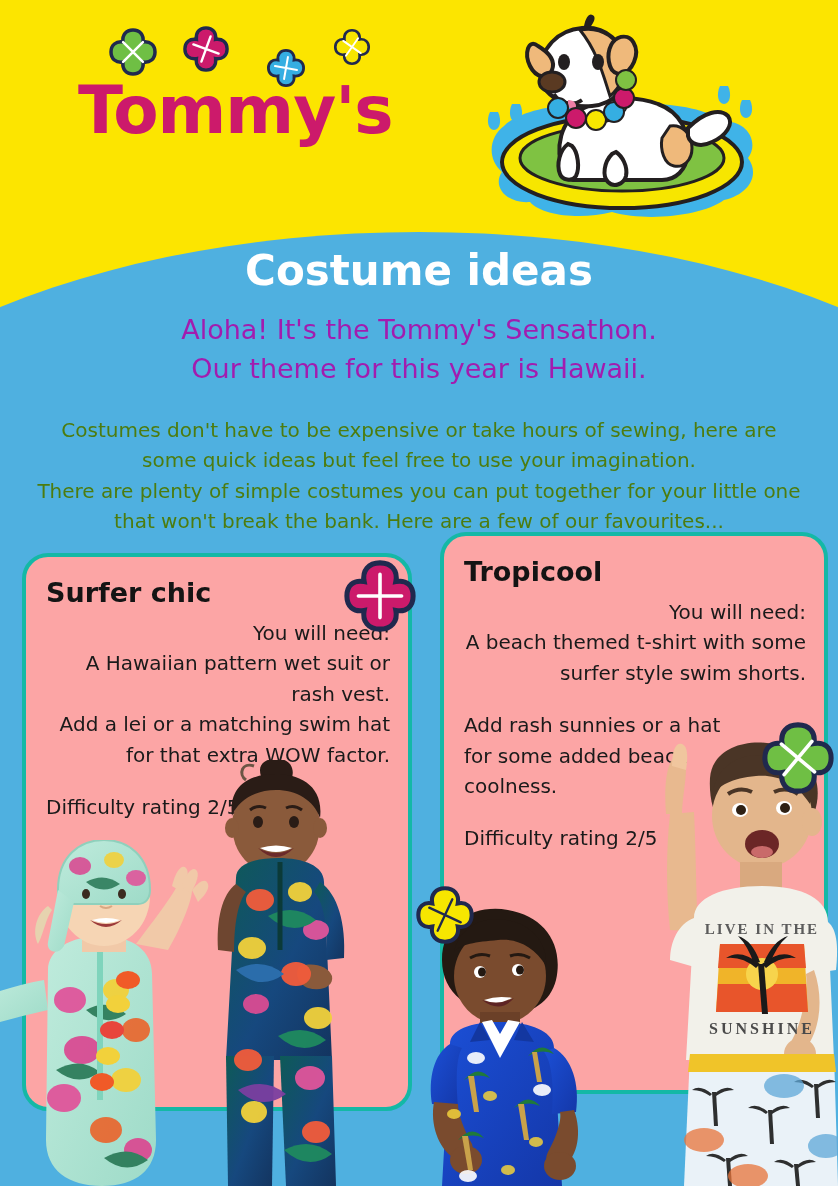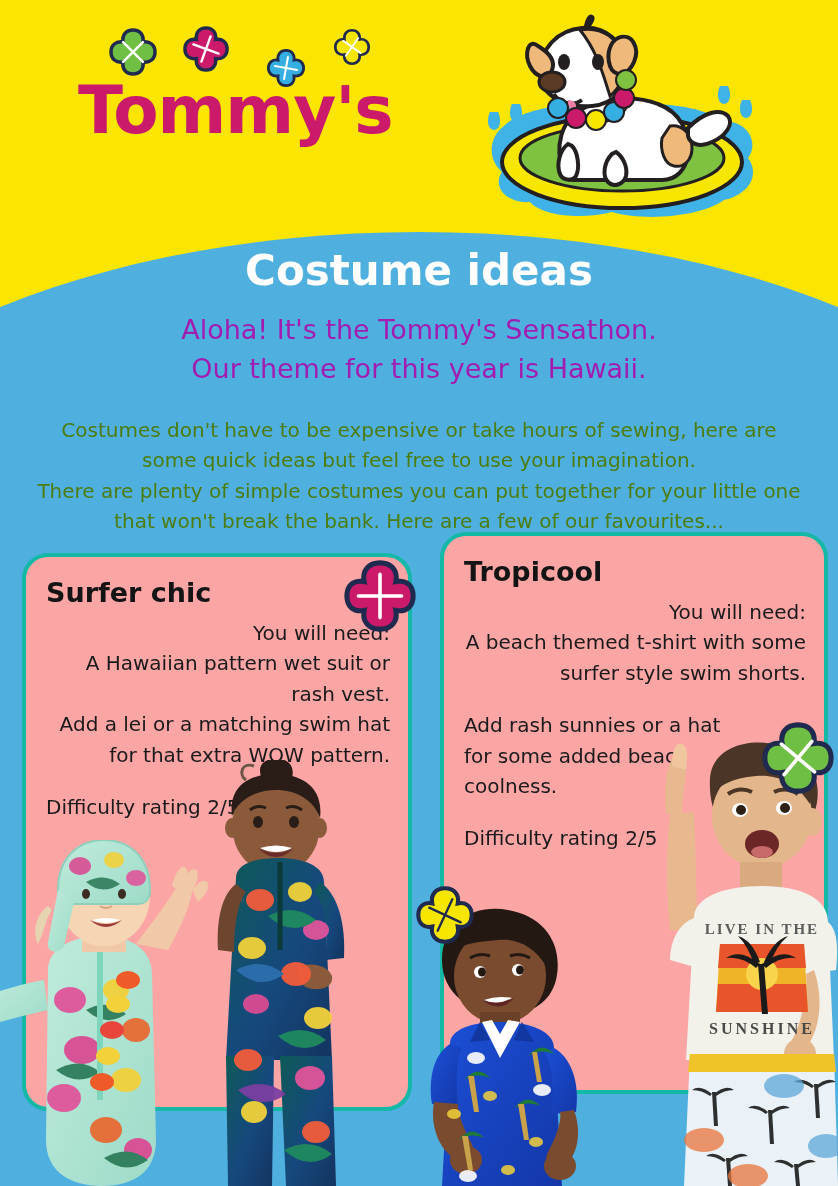--- a/index.html
+++ b/index.html
@@ -212,21 +212,21 @@
   </div>
 
   <div class="card card-left">
     <div class="card-title">Surfer chic</div>
     <div class="card-body">
       <p class="tight">
         <span>You will need:</span><br>
         <span>A Hawaiian pattern wet suit or</span><br>
         <span>rash vest.</span><br>
         <span>Add a lei or a matching swim hat</span><br>
-        <span>for that extra WOW pattern.</span>
+        <span>for that extra WOW factor.</span>
       </p>
       <p style="margin-top:22px;">Difficulty rating 2/5</p>
     </div>
   </div>
 
   <div class="card card-right">
     <div class="card-title">Tropicool</div>
     <div class="card-body">
       <p class="tight">
         <span>You will need:</span><br>

